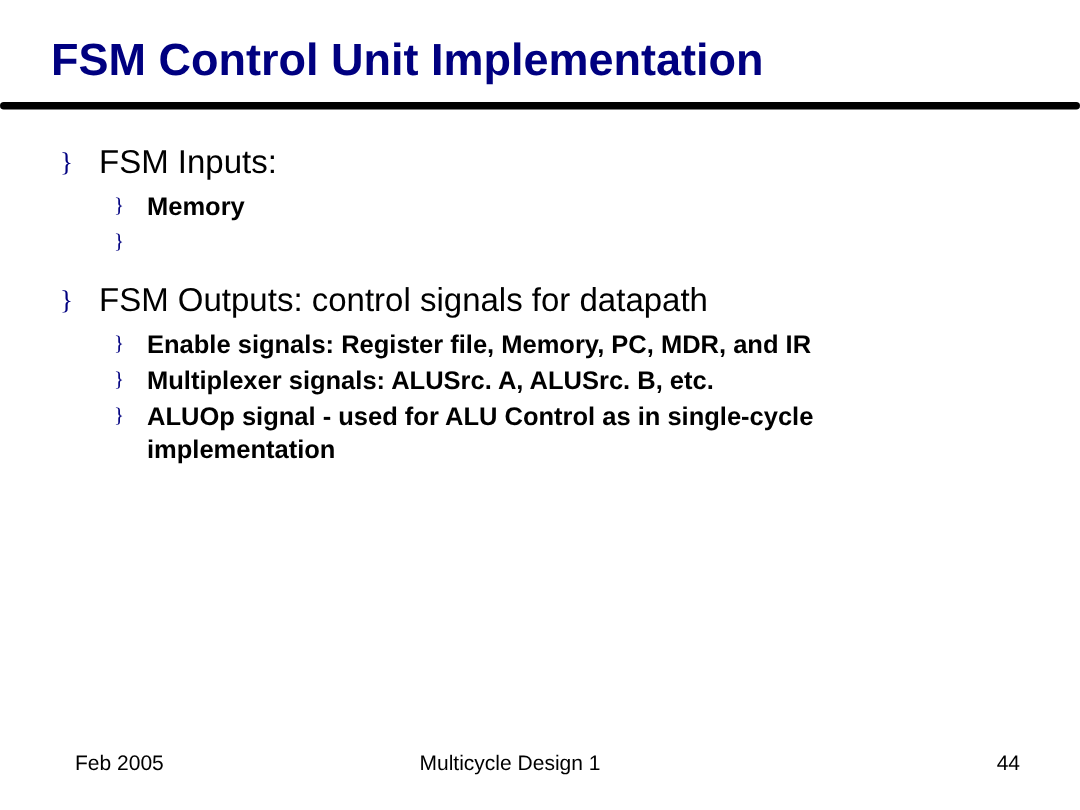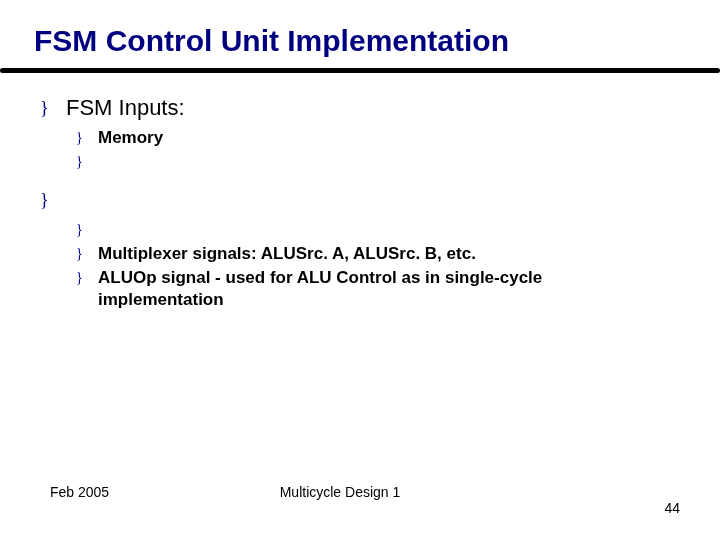--- a/index.html
+++ b/index.html
@@ -8,21 +8,21 @@
   .title { font-size: 30px; font-weight: bold; color: #000080; margin-bottom: 10px; }
   .rule { height: 5px; background: #000; margin: 0 -34px 22px -34px; width: 720px; position: relative; left: 0; }
   .content { padding-left: 6px; }
   .l1 { display: flex; align-items: flex-start; margin-bottom: 6px; }
   .l1 .bullet { width: 26px; flex-shrink: 0; font-size: 18px; line-height: 26px; color: #000080; font-family: "Times New Roman", serif; }
   .l1 .text { font-size: 22px; font-weight: normal; line-height: 26px; color: #000; }
   .l2-group { padding-left: 36px; margin-bottom: 14px; }
   .l2 { display: flex; align-items: flex-start; margin-bottom: 2px; }
   .l2 .bullet { width: 22px; flex-shrink: 0; font-size: 14px; line-height: 22px; color: #000080; font-family: "Times New Roman", serif; }
   .l2 .text { font-size: 17px; font-weight: bold; line-height: 22px; color: #000; max-width: 560px; }
-  .footer { position: absolute; bottom: 24px; left: 0; width: 720px; padding: 0 40px 0 50px; display: flex; justify-content: space-between; font-size: 14px; color: #000; flex-direction: column; }
+  .footer { position: absolute; bottom: 24px; left: 0; width: 720px; padding: 0 40px 0 50px; display: flex; justify-content: space-between; font-size: 14px; color: #000; }
   .footer .center { position: absolute; left: 0; width: 680px; text-align: center; }
   .footer .right { margin-left: auto; }
 </style>
 </head>
 <body>
 
 <div class="slide">
   <div class="title">FSM Control Unit Implementation</div>
   <div class="rule"></div>
 
@@ -37,24 +37,26 @@
         <span class="bullet">}</span>
         <span class="text">Memory</span>
       </div>
       <div class="l2">
         <span class="bullet">}</span>
       </div>
     </div>
 
     <div class="l1">
       <span class="bullet">}</span>
+      <span class="text">FSM Outputs: control signals for datapath</span>
     </div>
     <div class="l2-group">
       <div class="l2">
         <span class="bullet">}</span>
+        <span class="text">Enable signals: Register file, Memory, PC, MDR, and IR</span>
       </div>
       <div class="l2">
         <span class="bullet">}</span>
         <span class="text">Multiplexer signals: ALUSrc. A, ALUSrc. B, etc.</span>
       </div>
       <div class="l2">
         <span class="bullet">}</span>
         <span class="text">ALUOp signal - used for ALU Control as in single-cycle implementation</span>
       </div>
     </div>

